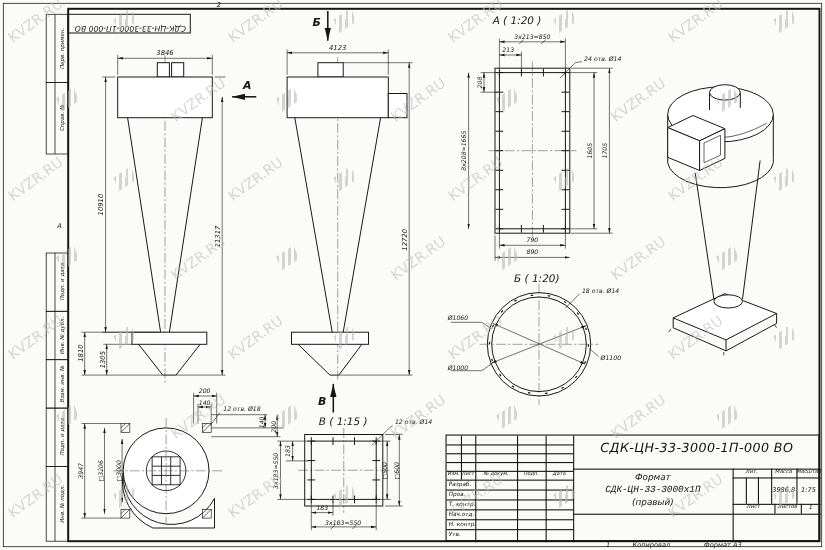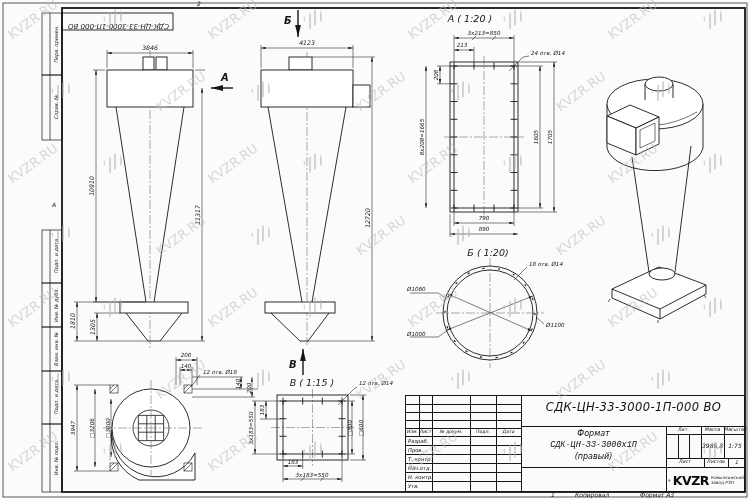--- a/index.html
+++ b/index.html
@@ -353,32 +353,20 @@
 
   <div class="t ctr" style="left:260px;top:31px;width:35px;font-size:4.8px;">Лит.</div>
   <div class="t ctr" style="left:295px;top:31px;width:23px;font-size:4.8px;">Масса</div>
   <div class="t ctr" style="left:318px;top:31px;width:22px;font-size:4.8px;">Масштаб</div>
   <div class="t ctr" style="left:295px;top:46px;width:23px;font-size:6px;">3986,8</div>
   <div class="t ctr" style="left:318px;top:46px;width:22px;font-size:6px;">1:75</div>
   <div class="t ctr" style="left:260px;top:63px;width:38px;font-size:4.8px;">Лист</div>
   <div class="t ctr" style="left:298px;top:63px;width:24px;font-size:4.8px;">Листов</div>
   <div class="t ctr" style="left:322px;top:63px;width:18px;font-size:5.2px;">1</div>
 
-  <div class="logo-row">
-    <svg width="15" height="15" viewBox="0 0 16 16">
-      <g stroke="#0a0a0a" stroke-width="2.2" fill="none">
-        <path d="M3,4.5 Q8,2.5 13,4.5 M2.5,8 H13.5 M3,11.5 Q8,13.5 13,11.5"></path>
-      </g>
-    </svg>
-    <span class="kvzr">KVZR</span>
-    <span class="company">
-      <span style="display:block;">Ковылкинский</span>
-      <span style="display:block;">завод РЗП</span>
-    </span>
-  </div>
 </div>
 
 
 <div id="wm">
       <div class="wmt" style="left: 4px; top: 12px;">KVZR.RU</div>
       <div class="wml" style="left: 104px; top: 12px;"></div>
       <div class="wmt" style="left: 204px; top: 12px;">KVZR.RU</div>
       <div class="wml" style="left: 304px; top: 12px;"></div>
       <div class="wmt" style="left: 404px; top: 12px;">KVZR.RU</div>
       <div class="wml" style="left: 504px; top: 12px;"></div>

